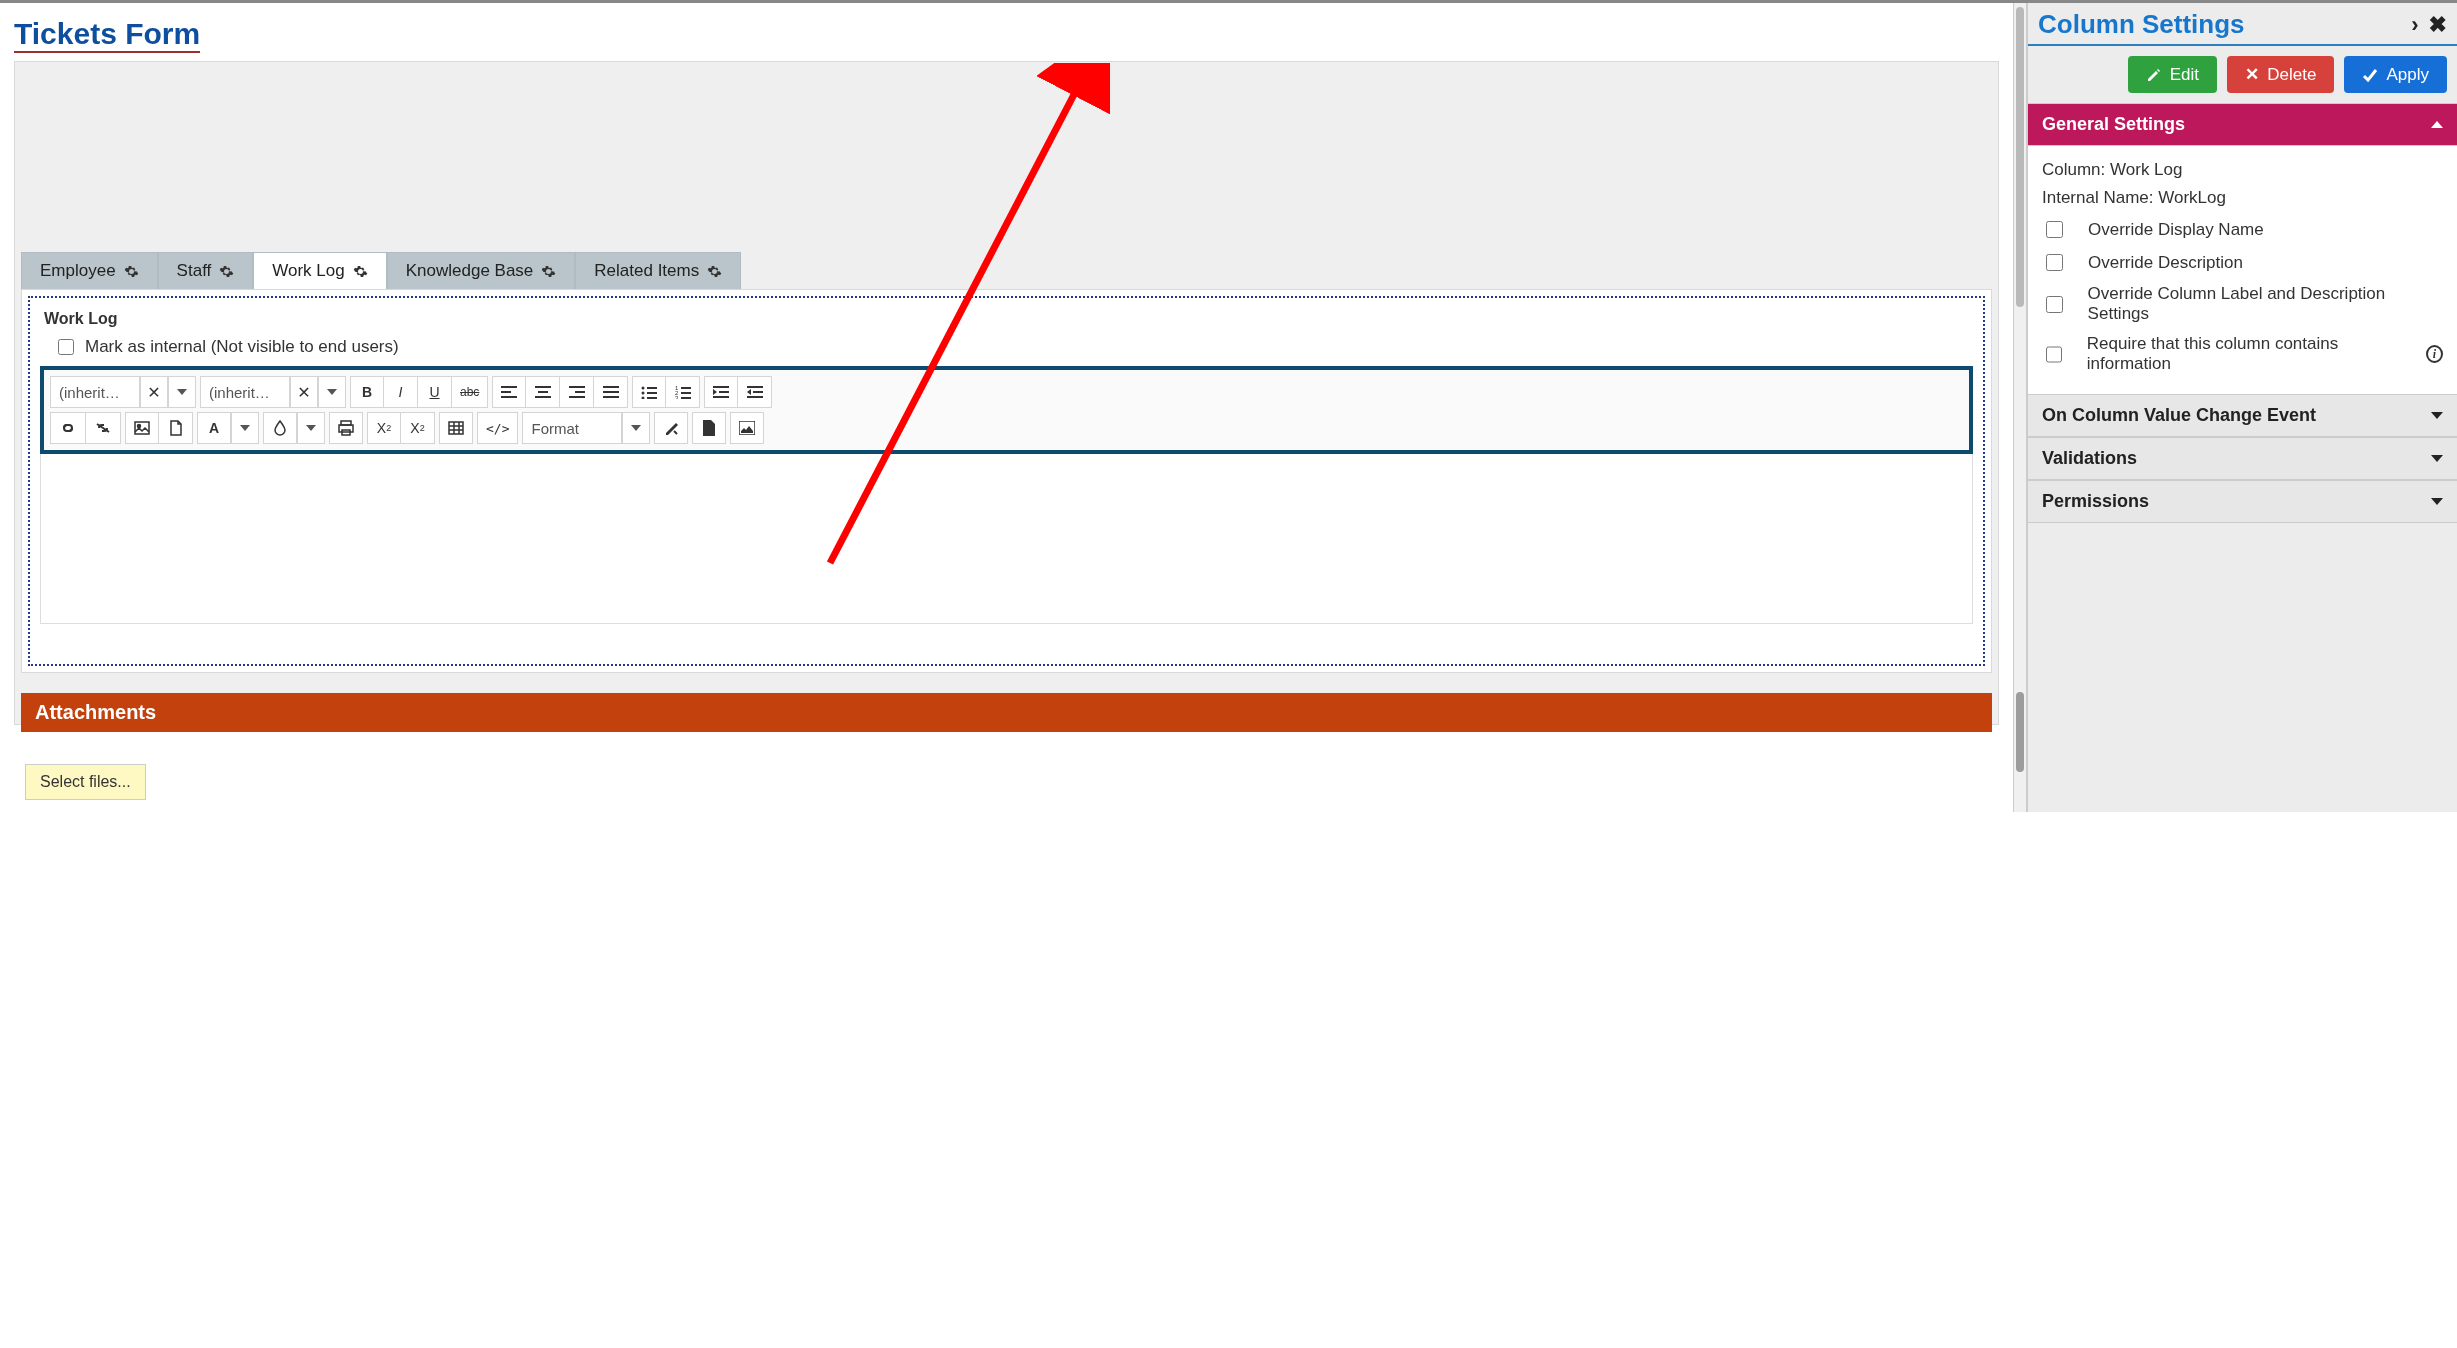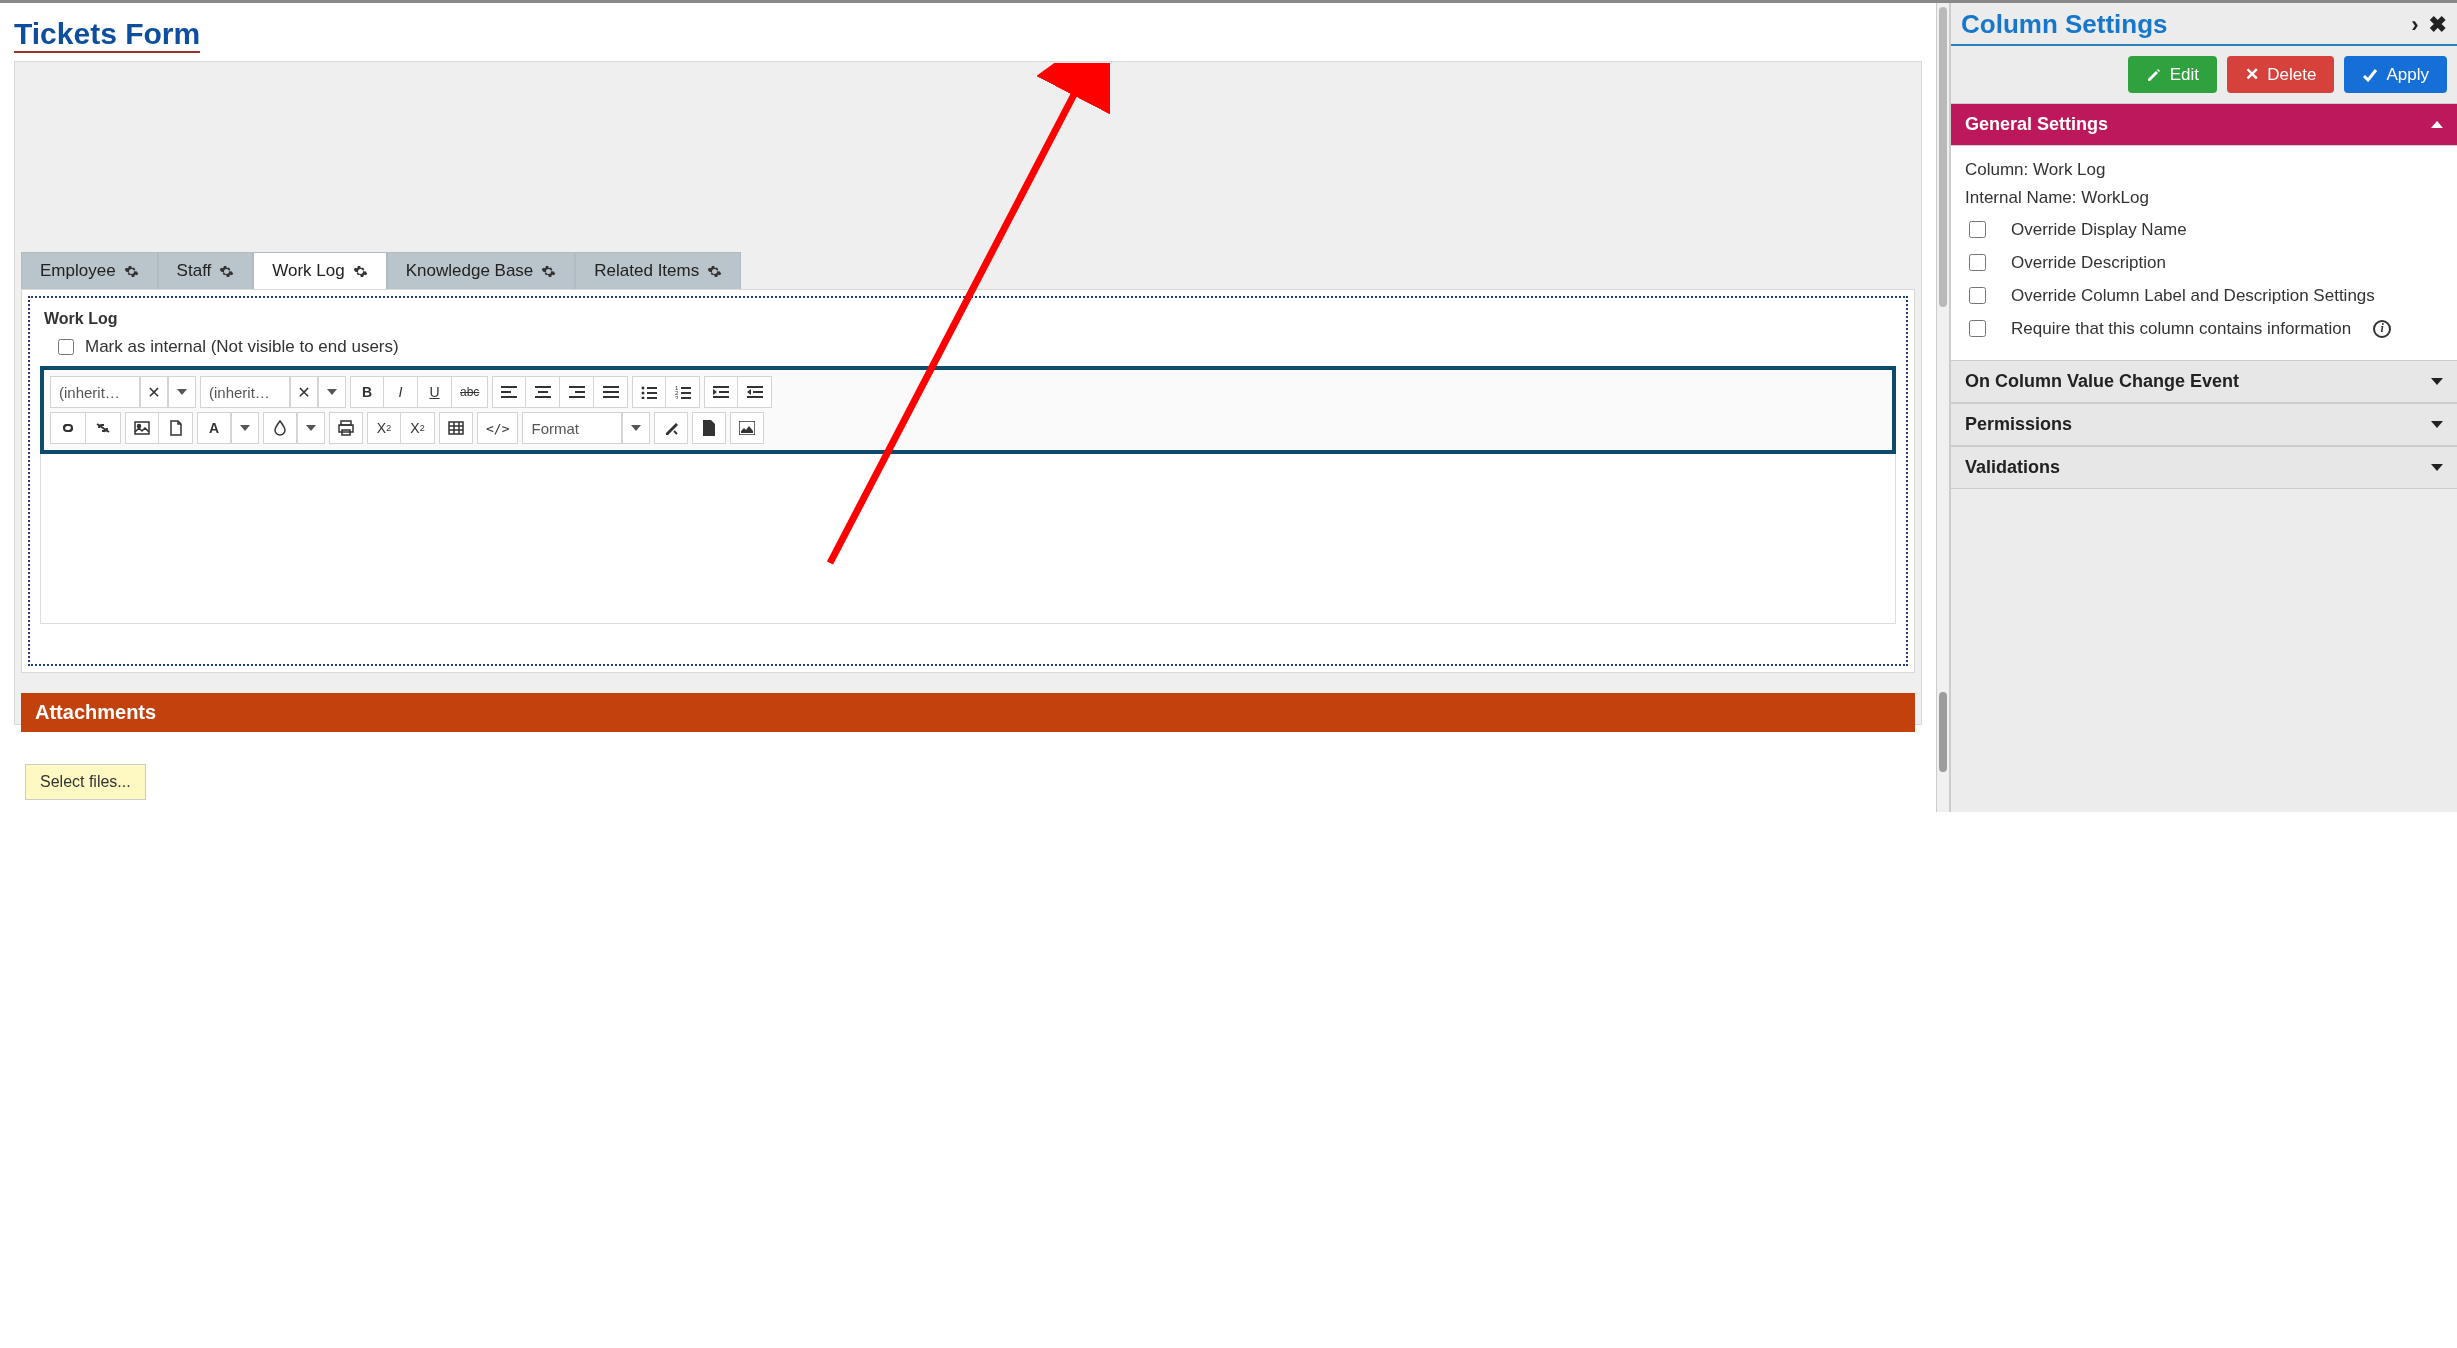--- a/index.html
+++ b/index.html
@@ -109,21 +109,21 @@
   
   .v-scroll {
     width:14px; background:#f0f0f0; border-left:1px solid #ccc; border-right:1px solid #ccc;
     position:relative;
   }
   .v-thumb { position:absolute; left:2px; right:2px; top:4px; height:300px; background:#b9b9b9; border-radius:6px; }
   .v-thumb2 { position:absolute; left:2px; right:2px; bottom:40px; height:80px; background:#9c9c9c; border-radius:6px; }
 
   
   .side {
-    width:507px; background:#ececec; border-left:1px solid #ccc;
+    width:430px; background:#ececec; border-left:1px solid #ccc;
     display:flex; flex-direction:column;
   }
   .side-head {
     display:flex; align-items:center; justify-content:space-between;
     padding:6px 10px 4px 10px;
     border-bottom:2px solid #2a7fbf;
   }
   .side-title { color:#1677cc; font-size:26px; font-weight:600; }
   .side-head-icons { display:flex; gap:10px; }
   .side-head-icons span { font-size:22px; font-weight:700; color:#222; cursor:pointer; }
@@ -496,25 +496,25 @@
         <span>Require that this column contains information</span>
         <span class="info-icn">i</span>
       </label>
     </div>
 
     <div class="acc-hdr light">
       <span>On Column Value Change Event</span>
       <span class="chev down"></span>
     </div>
     <div class="acc-hdr light">
+      <span>Validations</span>
+      <span class="chev down"></span>
+    </div>
+    <div class="acc-hdr light">
       <span>Permissions</span>
-      <span class="chev down"></span>
-    </div>
-    <div class="acc-hdr light">
-      <span>Validations</span>
       <span class="chev down"></span>
     </div>
   </div>
 
   <svg class="red-arrow" width="300" height="520">
     <defs>
       <marker id="ah" markerWidth="12" markerHeight="12" refX="2" refY="6" orient="auto">
         <path d="M0 0L12 6L0 12z" fill="#ff0000"></path>
       </marker>
     </defs>

